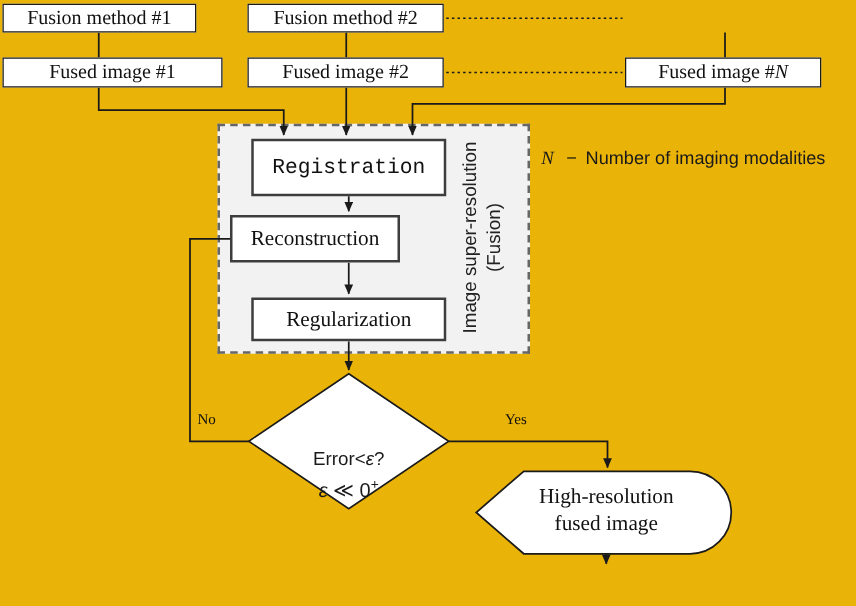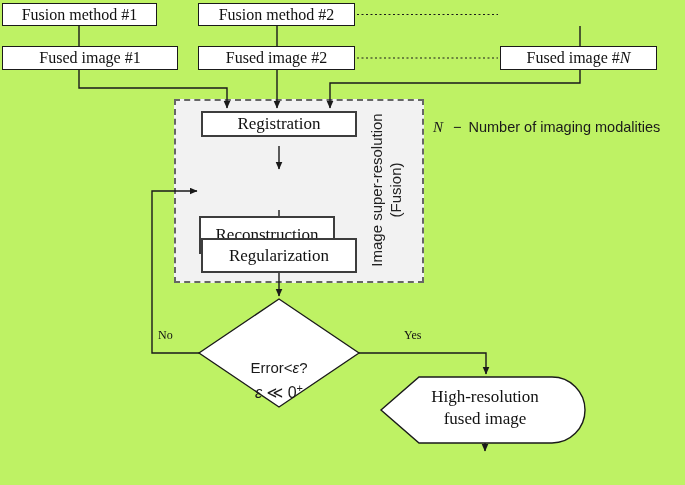--- a/index.html
+++ b/index.html
@@ -1,16 +1,16 @@
 <!DOCTYPE html>
 <html><head>
 <meta charset="utf-8">
 <style>
   html,body{margin:0;padding:0;background:#fff;}
-  .canvas{position:relative;width:685px;height:485px;background:#bef264;overflow:hidden;
+  .canvas{position:relative;width:685px;height:485px;background:#eab308;overflow:hidden;
           font-family:"Liberation Serif", serif;color:#111;}
   svg.layer{position:absolute;left:0;top:0;z-index:1;}
   .node{position:absolute;z-index:2;display:flex;align-items:center;justify-content:center;
         text-align:center;background:#fff;box-sizing:border-box;}
   .io-box{border:1.5px solid #1a1a1a;font-size:16px;}
   .step-box{border:2px solid #3d3d3d;font-size:17px;}
   .container-dashed{position:absolute;z-index:0;background:#f2f2f2;border:2px dashed #666;box-sizing:border-box;}
   .rot-label{position:absolute;z-index:2;font-family:"Liberation Sans", sans-serif;font-size:15px;
              color:#222;text-align:center;line-height:19px;transform:translate(-50%,-50%) rotate(-90deg);
              white-space:nowrap;}
@@ -78,24 +78,24 @@
   <div class="node io-box" style="left:2px;top:46px;width:176px;height:24px;">
     <span>Fused image #1</span>
   </div>
   <div class="node io-box" style="left:198px;top:46px;width:157px;height:24px;">
     <span>Fused image #2</span>
   </div>
   <div class="node io-box" style="left:500px;top:46px;width:157px;height:24px;">
     <span><span>Fused image #</span><i>N</i></span>
   </div>
 
-  <div class="node step-box" style="left:201px;top:111px;width:156px;height:26px;">
+  <div class="node step-box" style="left:201px;top:111px;width:156px;height:46px;font-family:Liberation Mono, monospace;">
     <span>Registration</span>
   </div>
-  <div class="node step-box" style="left:199px;top:172px;width:136px;height:38px;margin-top:44px;">
+  <div class="node step-box" style="left:184px;top:172px;width:136px;height:38px;">
     <span>Reconstruction</span>
   </div>
   <div class="node step-box" style="left:201px;top:238px;width:156px;height:35px;">
     <span>Regularization</span>
   </div>
 
   <div class="rot-label" style="left:386px;top:190px;">
     <div>Image super-resolution</div>
     <div>(Fusion)</div>
   </div>

